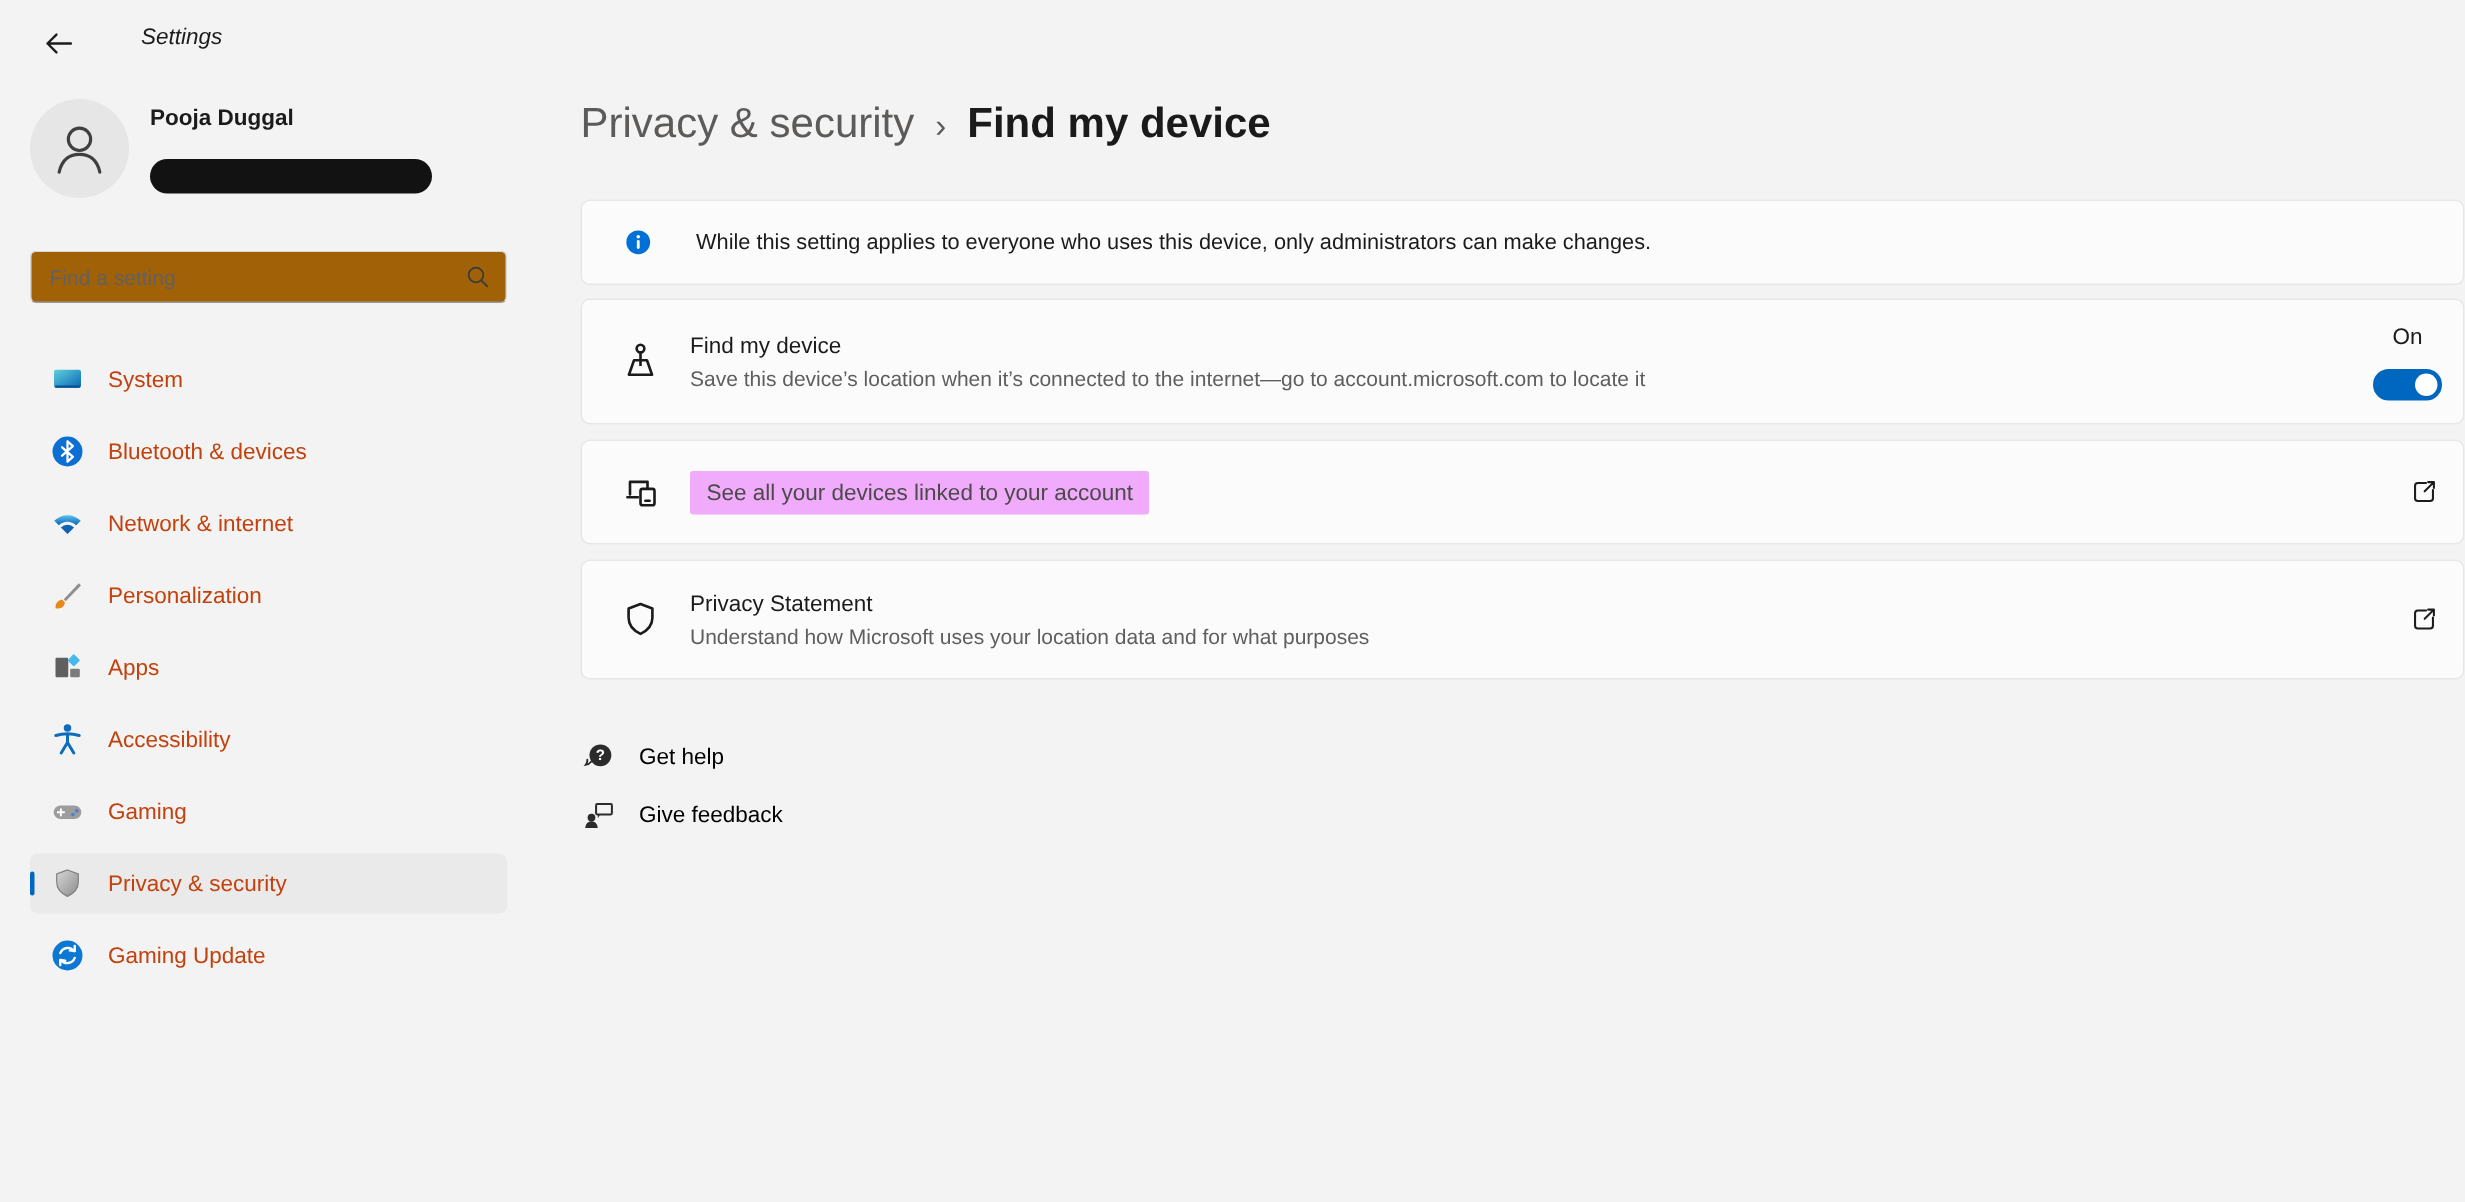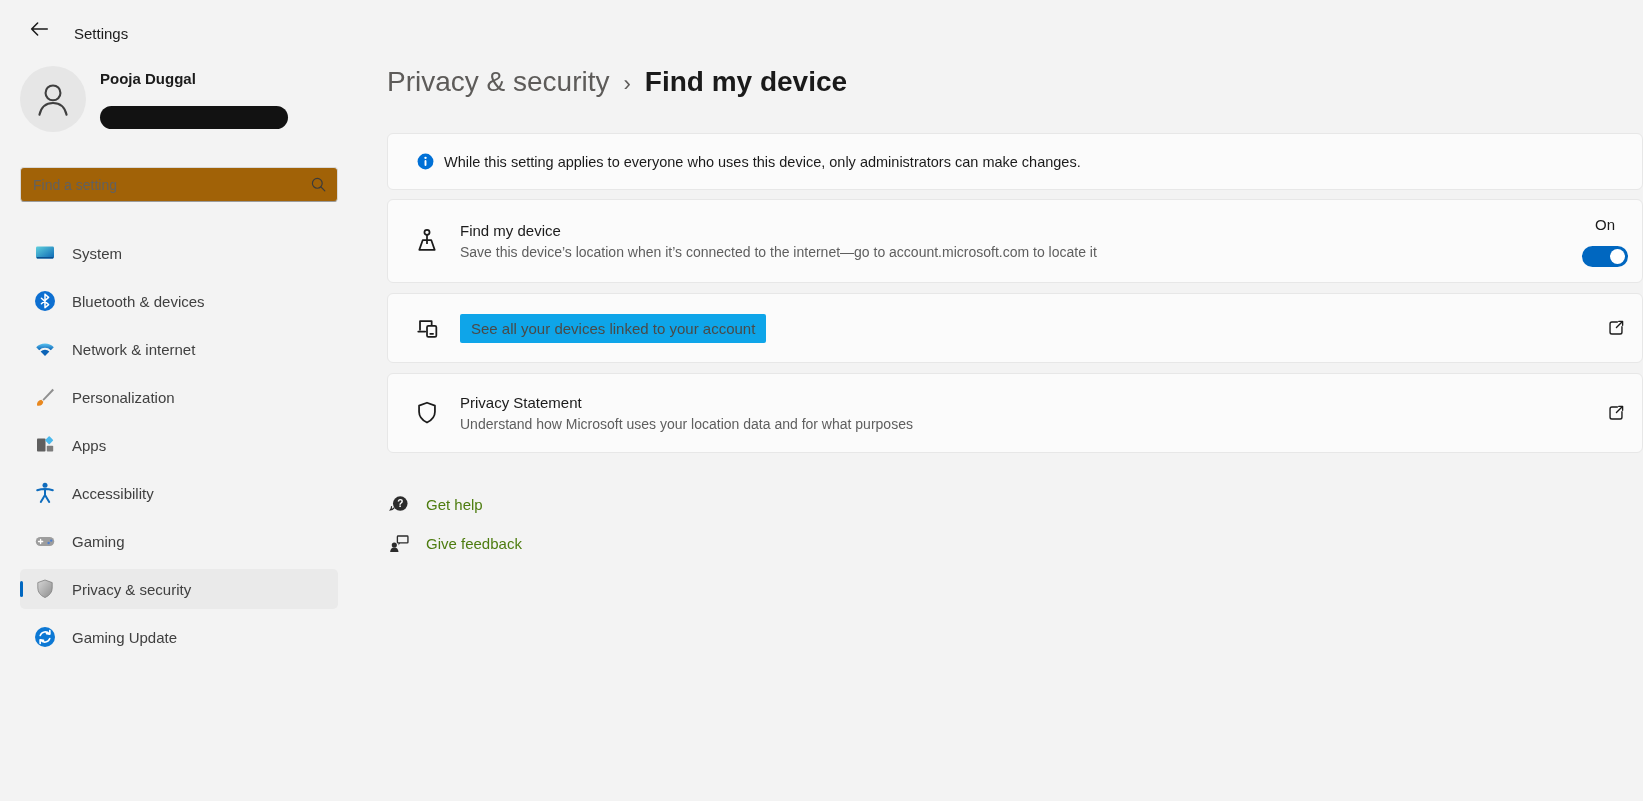--- a/index.html
+++ b/index.html
@@ -6,21 +6,21 @@
   html,body { width:1643px; height:801px; overflow:hidden; }
   body {
     background:#f3f3f3;
     font-family:"Liberation Sans", sans-serif;
     color:#1b1b1b;
     position:relative;
   }
   svg { display:block; }
 
   
-  .app-header { position:absolute; left:26px; top:16px; display:flex; align-items:flex-end; gap:22px; }
+  .app-header { position:absolute; left:26px; top:16px; display:flex; align-items:flex-start; gap:42px;font-style:italic; }
   .back-btn { width:26px; height:26px; display:flex; align-items:center; justify-content:center; cursor:pointer; border-radius:4px; }
   .app-title { font-size:15px; color:#1b1b1b; }
 
   
   .sidebar { position:absolute; left:20px; top:66px; width:318px; }
   .profile { display:flex; align-items:center; gap:14px; }
   .avatar { width:66px; height:66px; border-radius:50%; background:#e6e6e6; display:flex; align-items:center; justify-content:center; }
   .profile-name { font-size:15px; font-weight:bold; color:#1b1b1b; margin-bottom:19px; }
   .redacted-bar { width:188px; height:23px; background:#121212; border-radius:12px; }
 
@@ -32,70 +32,70 @@
   }
   .search-input::placeholder { color:#616161; }
   .search-icon { position:absolute; right:10px; top:8px; }
 
   .nav { margin-top:31px; }
   .nav-item {
     position:relative; display:flex; align-items:center; height:40px; margin-bottom:8px;
     padding-left:13px; border-radius:5px; cursor:pointer;
   }
   .nav-item .nav-icon { width:24px; height:24px; margin-right:15px; flex:0 0 auto; }
-  .nav-item .nav-label { font-size:15px; color:#404040; white-space:nowrap; }
+  .nav-item .nav-label { font-size:15px; color:#c2410c; white-space:nowrap; }
   .nav-item.selected { background:#eaeaea; }
   .nav-item.selected::before {
     content:""; position:absolute; left:0; top:12px; width:3px; height:16px;
     border-radius:2px; background:#0067c0;
   }
 
   
   .main { position:absolute; left:387px; top:0; width:1256px; height:801px; }
   .breadcrumb { position:absolute; left:0; top:66px; display:flex; align-items:center; gap:14px; font-size:28px; }
   .breadcrumb .crumb-parent { color:#5d5b59; cursor:pointer; }
   .breadcrumb .crumb-sep { color:#5d5b59; font-size:22px; padding-top:3px; }
   .breadcrumb .crumb-current { color:#1a1a1a; font-weight:bold; }
 
   .info-bar {
     position:absolute; left:0; top:133px; width:1256px; height:57px;
     background:#fbfbfb; border:1px solid #e7e7e7; border-radius:6px;
-    display:flex; align-items:center; padding:0 16px 0 28px; gap:9px;
+    display:flex; align-items:center; padding:0 16px 0 28px; gap:29px;
   }
   .info-text { font-size:14.5px; color:#1b1b1b; }
 
   .card {
     position:absolute; left:0; width:1256px;
     background:#fbfbfb; border:1px solid #e7e7e7; border-radius:6px;
     display:flex; align-items:center; padding:0 14px 0 24px;
   }
   .card-1 { top:199px; height:84px; }
   .card-2 { top:293px; height:70px; cursor:pointer; }
   .card-3 { top:373px; height:80px; cursor:pointer; }
   .card-icon { width:30px; margin-right:18px; flex:0 0 auto; display:flex; justify-content:center; }
   .card-text { display:flex; flex-direction:column; justify-content:center; }
   .card-title { font-size:15px; color:#1b1b1b; }
   .card-desc { font-size:14px; color:#5e5e5e; margin-top:5px; }
   .highlight {
-    display:inline-block; background:#0ea5e9; border-radius:2px;
+    display:inline-block; background:#f0abfc; border-radius:2px;
     padding:6px 11px; font-size:15px; color:#4a4a48;
   }
   .card-control { margin-left:auto; display:flex; align-items:center; gap:13px; padding-right:0;flex-direction:column; }
   .toggle-label { font-size:15px; color:#1b1b1b; }
   .toggle {
     width:46px; height:21px; border-radius:11px; background:#0067c0; position:relative; cursor:pointer;
   }
   .toggle .knob {
     position:absolute; right:3px; top:3px; width:15px; height:15px; border-radius:50%; background:#ffffff;
   }
   .ext-link { width:24px; height:24px; display:flex; align-items:center; justify-content:center; }
 
   .footer-links { position:absolute; left:1px; top:489px; }
   .footer-link { display:flex; align-items:center; gap:15px; height:30px; margin-bottom:9px; cursor:pointer; }
-  .footer-link .link-label { font-size:15px; color:#4d7c0f; }
+  .footer-link .link-label { font-size:15px; color:#000000; }
 </style>
 </head>
 <body>
 
 <div class="app-header">
   <div class="back-btn">
     <svg width="22" height="22" viewBox="0 0 24 24">
       <path d="M21 12 H4 M10.5 5.5 L4 12 L10.5 18.5" fill="none" stroke="#1b1b1b" stroke-width="1.7" stroke-linecap="round" stroke-linejoin="round"></path>
     </svg>
   </div>

